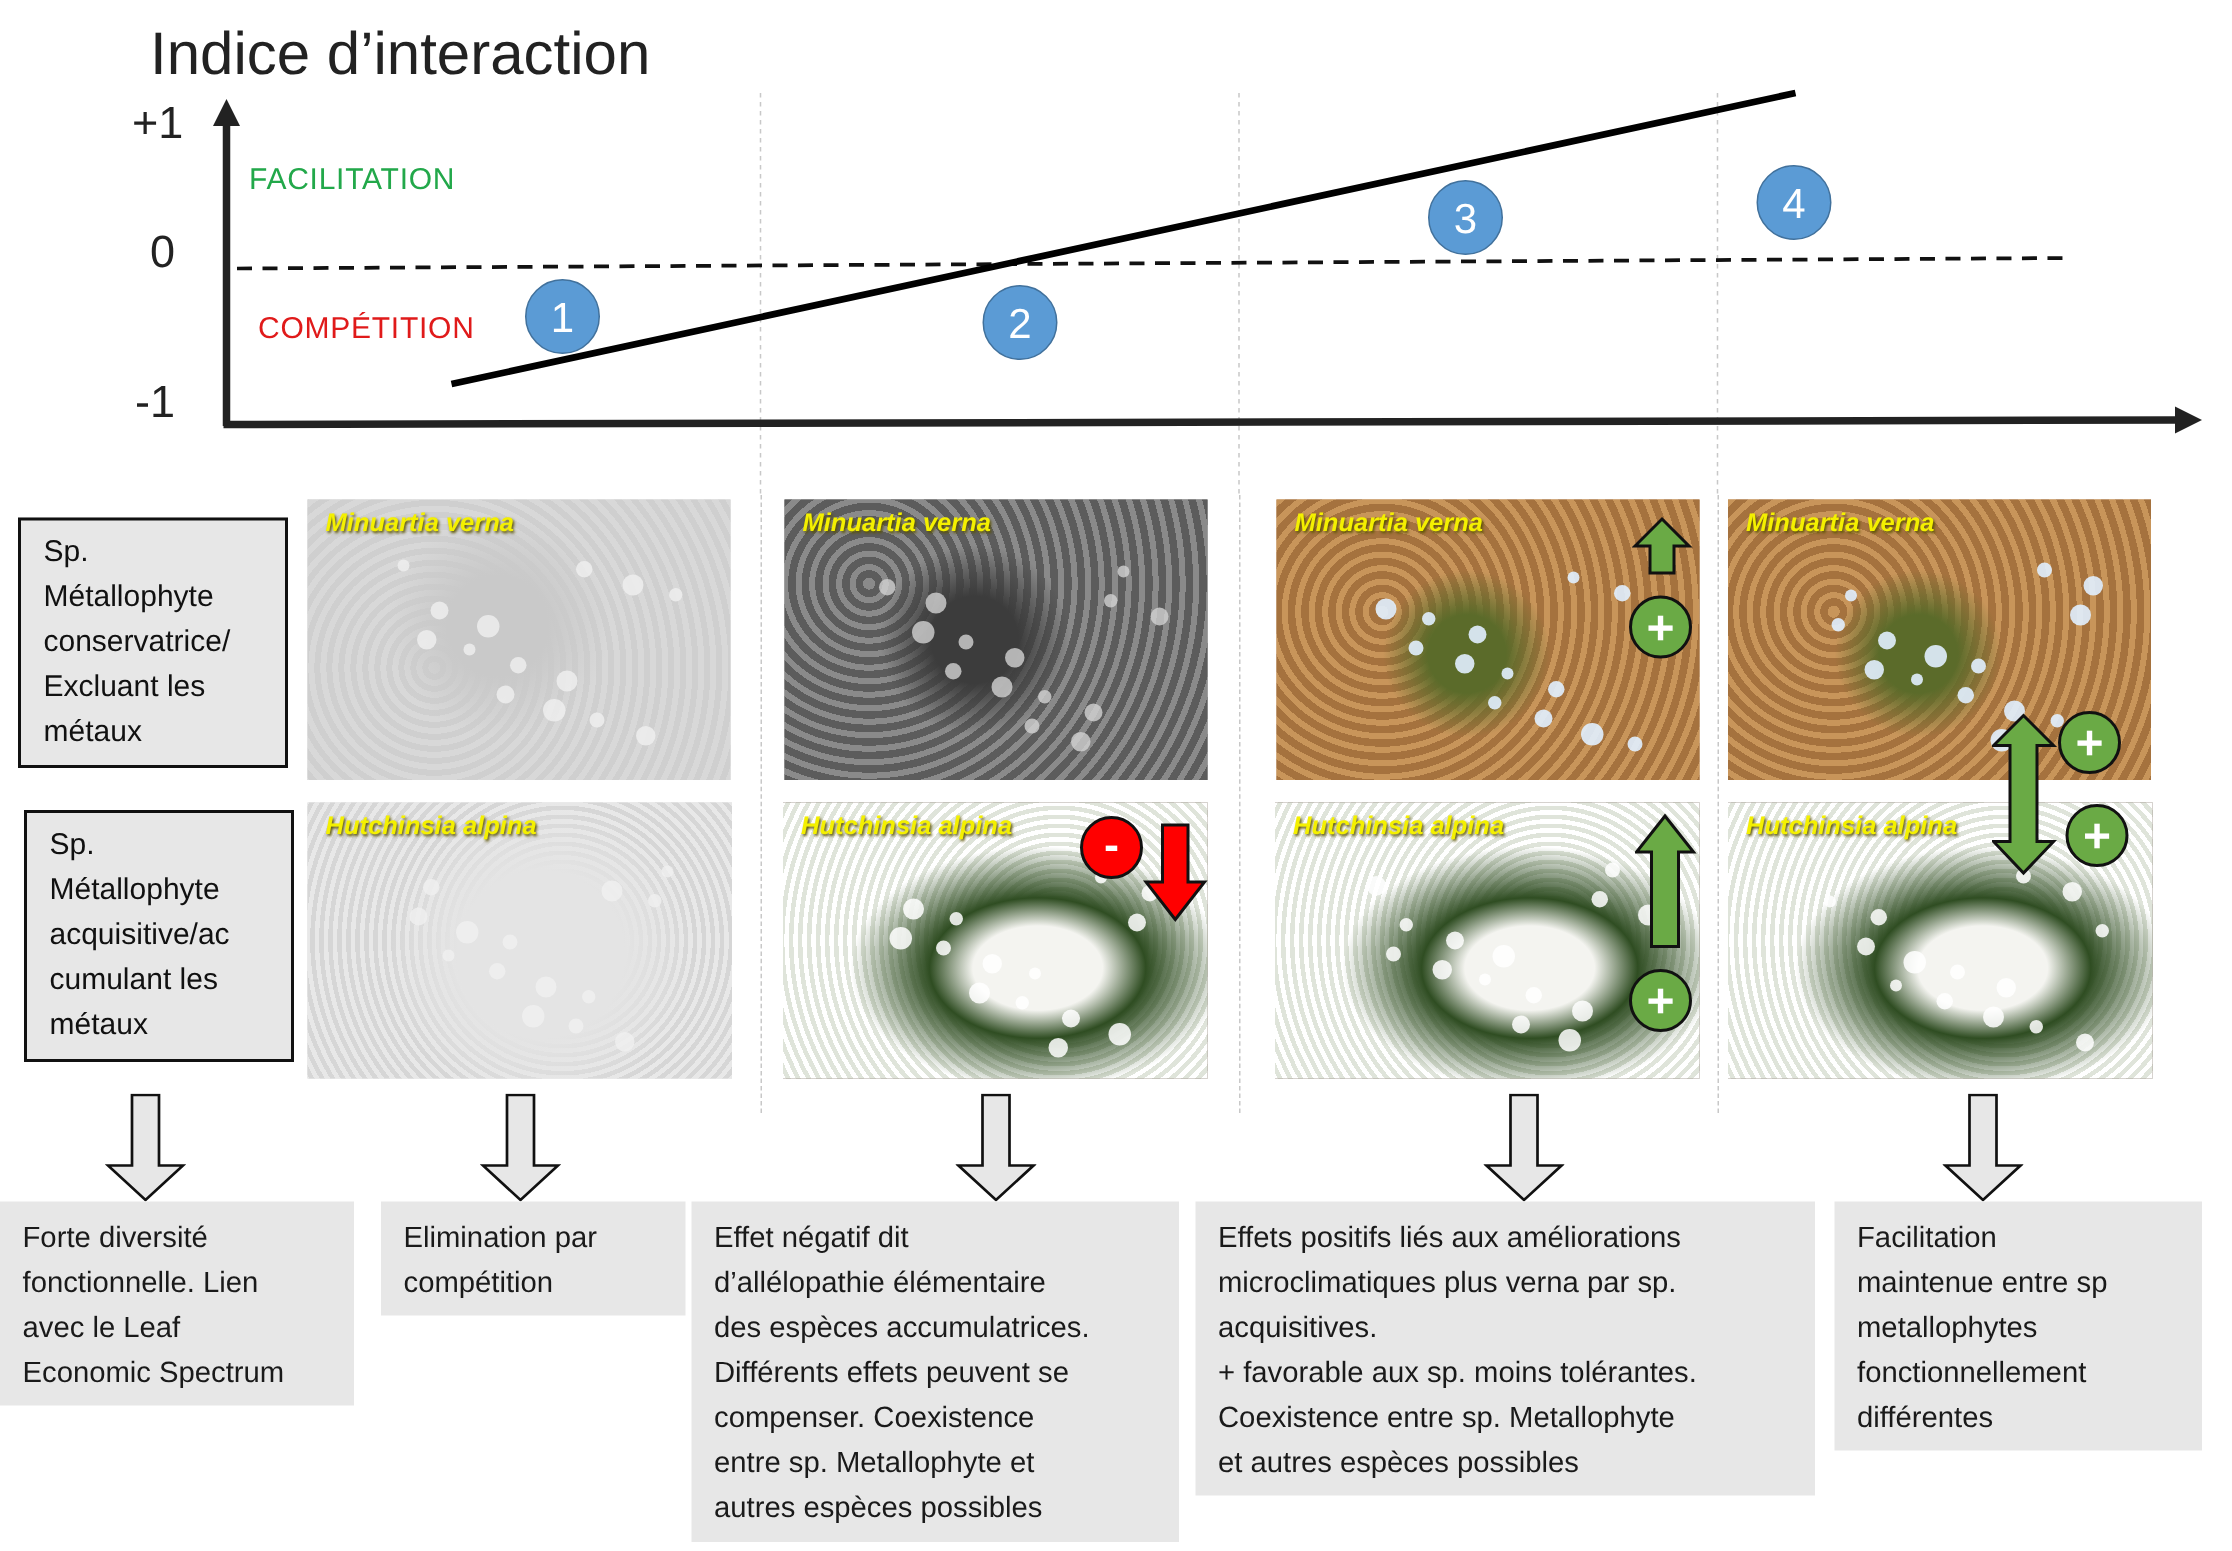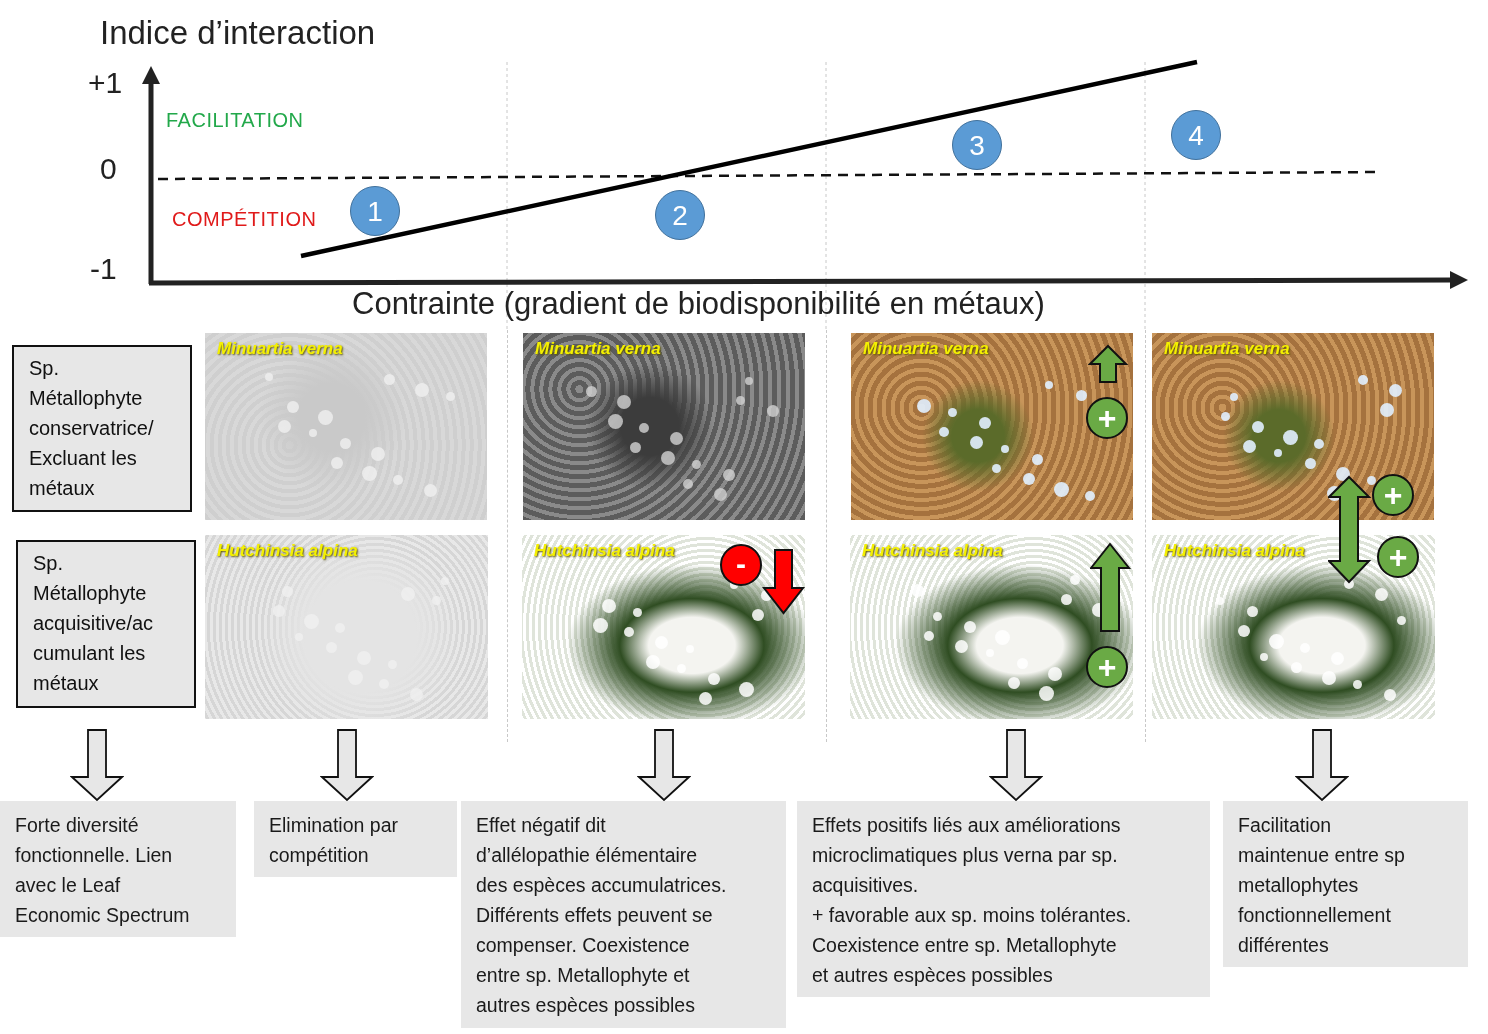--- a/index.html
+++ b/index.html
@@ -1,20 +1,20 @@
 <!DOCTYPE html>
 <html><head>
 <meta charset="utf-8">
 <style>
   html, body { margin: 0; padding: 0; background: #ffffff; }
   body { width: 1488px; height: 1034px; position: relative; overflow: hidden;
          font-family: "Liberation Sans", "DejaVu Sans", sans-serif; color: #111; }
   .abs { position: absolute; }
   #graph { position: absolute; left: 0; top: 0; width: 1488px; height: 330px; }
-  .y-title { left: 100px; top: 14px; font-size: 33px; color: #222; white-space: nowrap; }
+  .y-title { left: 100px; top: 14px; font-size: 40px; color: #222; white-space: nowrap; }
   .tick { font-size: 30px; color: #222; }
   .zone-fac { left: 166px; top: 109px; font-size: 20px; color: #22a84a; letter-spacing: 0.5px; }
   .zone-comp { left: 172px; top: 208px; font-size: 20px; color: #e01a1a; letter-spacing: 0.5px; }
   .x-title { left: 352px; top: 286px; font-size: 31px; color: #222; white-space: nowrap; }
   .num-badge { width: 50px; height: 50px; border-radius: 50%; background: #5b9bd5;
                border: 1.5px solid #41719c; color: #fff; font-size: 28px; text-align: center;
                line-height: 50px; box-sizing: border-box; }
   .divider { width: 0; border-left: 1px dashed #c8c8c8; }
 
   .label-box { background: #e7e7e7; border: 2.5px solid #111; box-sizing: border-box;
@@ -81,21 +81,20 @@
   <div class="abs tick" style="left:100px;top:152px">0</div>
   <div class="abs tick" style="left:90px;top:252px">-1</div>
   <div class="abs zone-fac">FACILITATION</div>
   <div class="abs zone-comp">COMPÉTITION</div>
 
   <div class="abs num-badge" style="left:350px;top:186px">1</div>
   <div class="abs num-badge" style="left:655px;top:190px">2</div>
   <div class="abs num-badge" style="left:952px;top:120px">3</div>
   <div class="abs num-badge" style="left:1171px;top:110px">4</div>
 
-  <div class="abs x-title">Contrainte (gradient de biodisponibilité en métaux)</div>
 </div>
 
 <div class="abs divider" style="left:507px;top:330px;height:412px"></div>
 <div class="abs divider" style="left:826px;top:330px;height:412px"></div>
 <div class="abs divider" style="left:1145px;top:330px;height:412px"></div>
 
 <div class="abs label-box" style="left:12px;top:345px;width:180px;height:167px;white-space:pre-line">Sp.
 Métallophyte
 conservatrice/
 Excluant les

